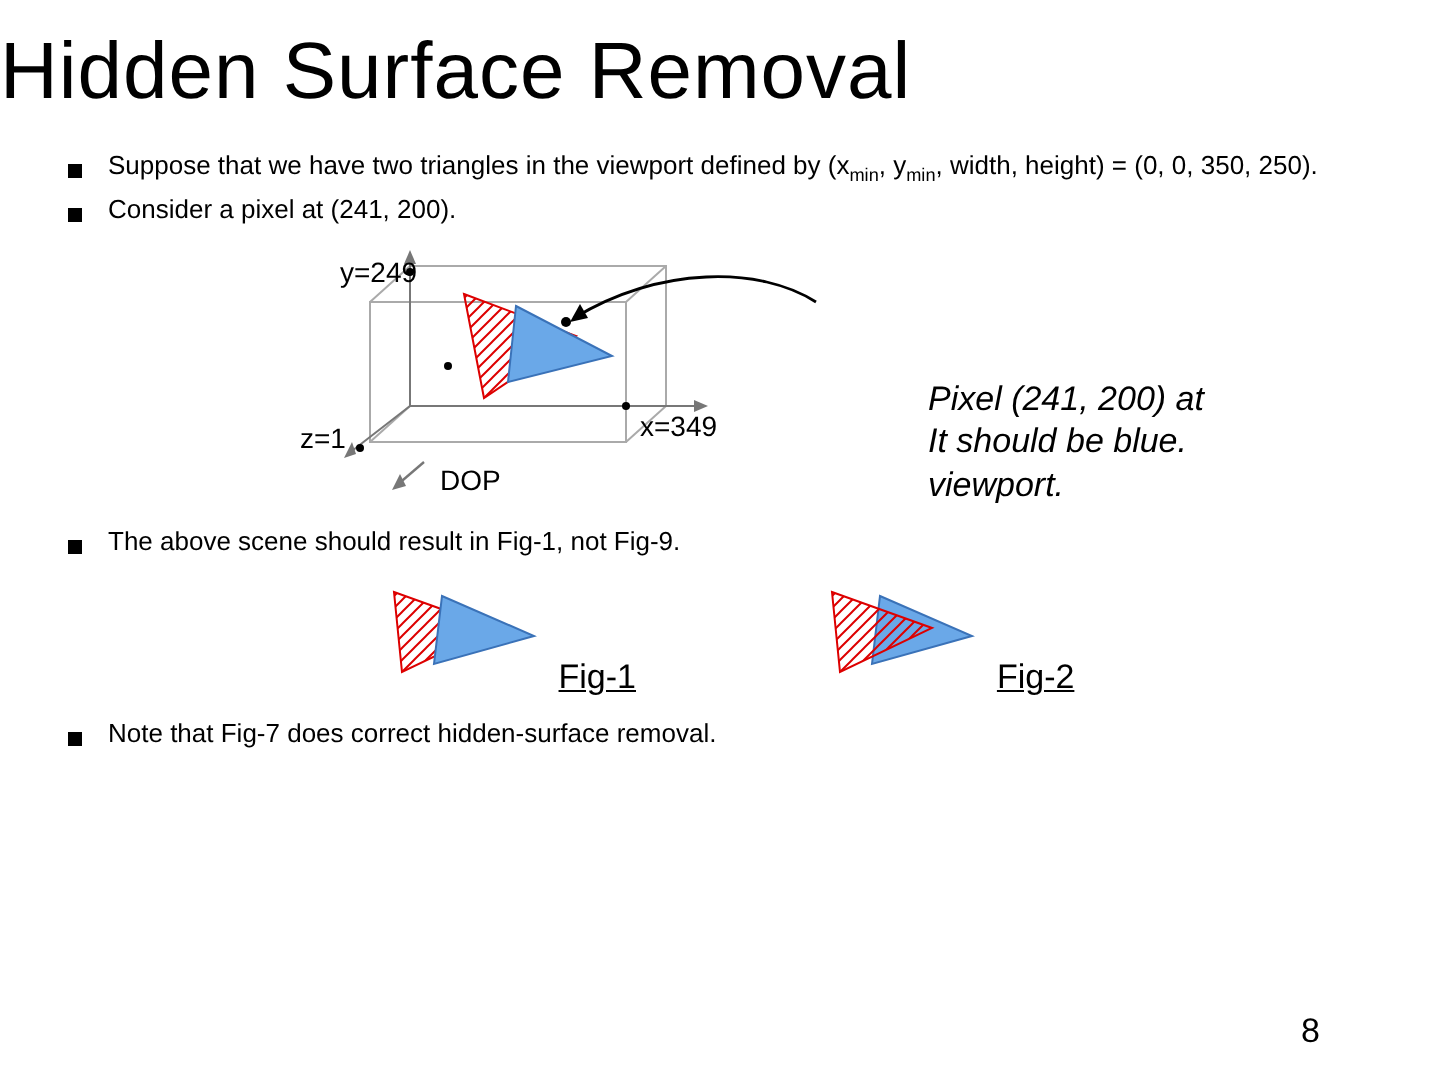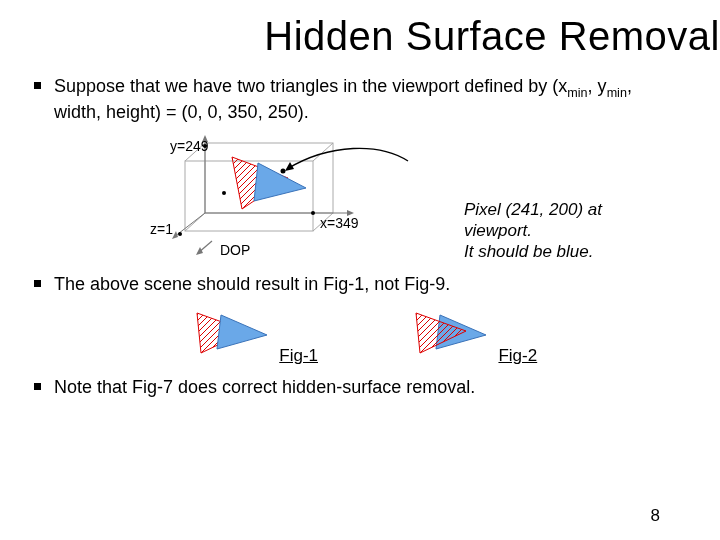--- a/index.html
+++ b/index.html
@@ -7,27 +7,27 @@
     width: 720px; height: 540px;
     background: #fff;
     font-family: Arial, Helvetica, sans-serif;
     color: #000;
     position: relative;
   }
   .title {
     font-family: "Segoe UI Light", "Helvetica Neue", Arial, sans-serif;
     font-weight: 300;
     font-size: 40px;
-    text-align: right;
+    text-align: left;
     padding: 14px 0 6px 0;
     letter-spacing: 0.5px;
   }
   .bullets {
     padding: 10px 42px 0 34px;
-    font-size: 18px;
+    font-size: 13px;
     line-height: 1.28;
   }
   .bullets li {
     list-style: none;
     position: relative;
     padding-left: 20px;
     margin-bottom: 3px;
   }
   .bullets li::before {
     content: "";
@@ -71,20 +71,21 @@
 </style>
 </head>
 <body>
 
 <h1 class="title">Hidden Surface Removal</h1>
 
 <ul class="bullets">
   <li>
     <span>Suppose that we have two triangles in the viewport defined by (x</span><sub>min</sub><span>, y</span><sub>min</sub><span>, width, height) = (0, 0, 350, 250).</span>
   </li>
+  <li>Consider a pixel at (241, 200).</li>
 </ul>
 
 <div class="scene-row">
   <svg class="scene-svg" width="270" height="130">
 
     <g stroke="#aaa" stroke-width="1" fill="none">
 
       <rect x="55" y="10" width="128" height="70"></rect>
 
       <rect x="35" y="28" width="128" height="70"></rect>
@@ -133,22 +134,22 @@
     <text x="170" y="95" font-size="14">x=349</text>
     <text x="0" y="101" font-size="14">z=1</text>
     <text x="70" y="122" font-size="14">DOP</text>
 
     <line x1="62" y1="108" x2="48" y2="120" stroke="#777" stroke-width="1.2"></line>
     <polygon points="46,122 53,120 50,114" fill="#777"></polygon>
   </svg>
 
   <div class="scene-caption">
     <div>Pixel (241, 200) at</div>
+    <div>It should be blue.</div>
     <div>viewport.</div>
-    <div>It should be blue.</div>
   </div>
 </div>
 
 <ul class="bullets">
   <li>The above scene should result in Fig-1, not Fig-9.</li>
 </ul>
 
 <div class="fig-row">
   <div class="fig-col">
     <svg width="92" height="56">

